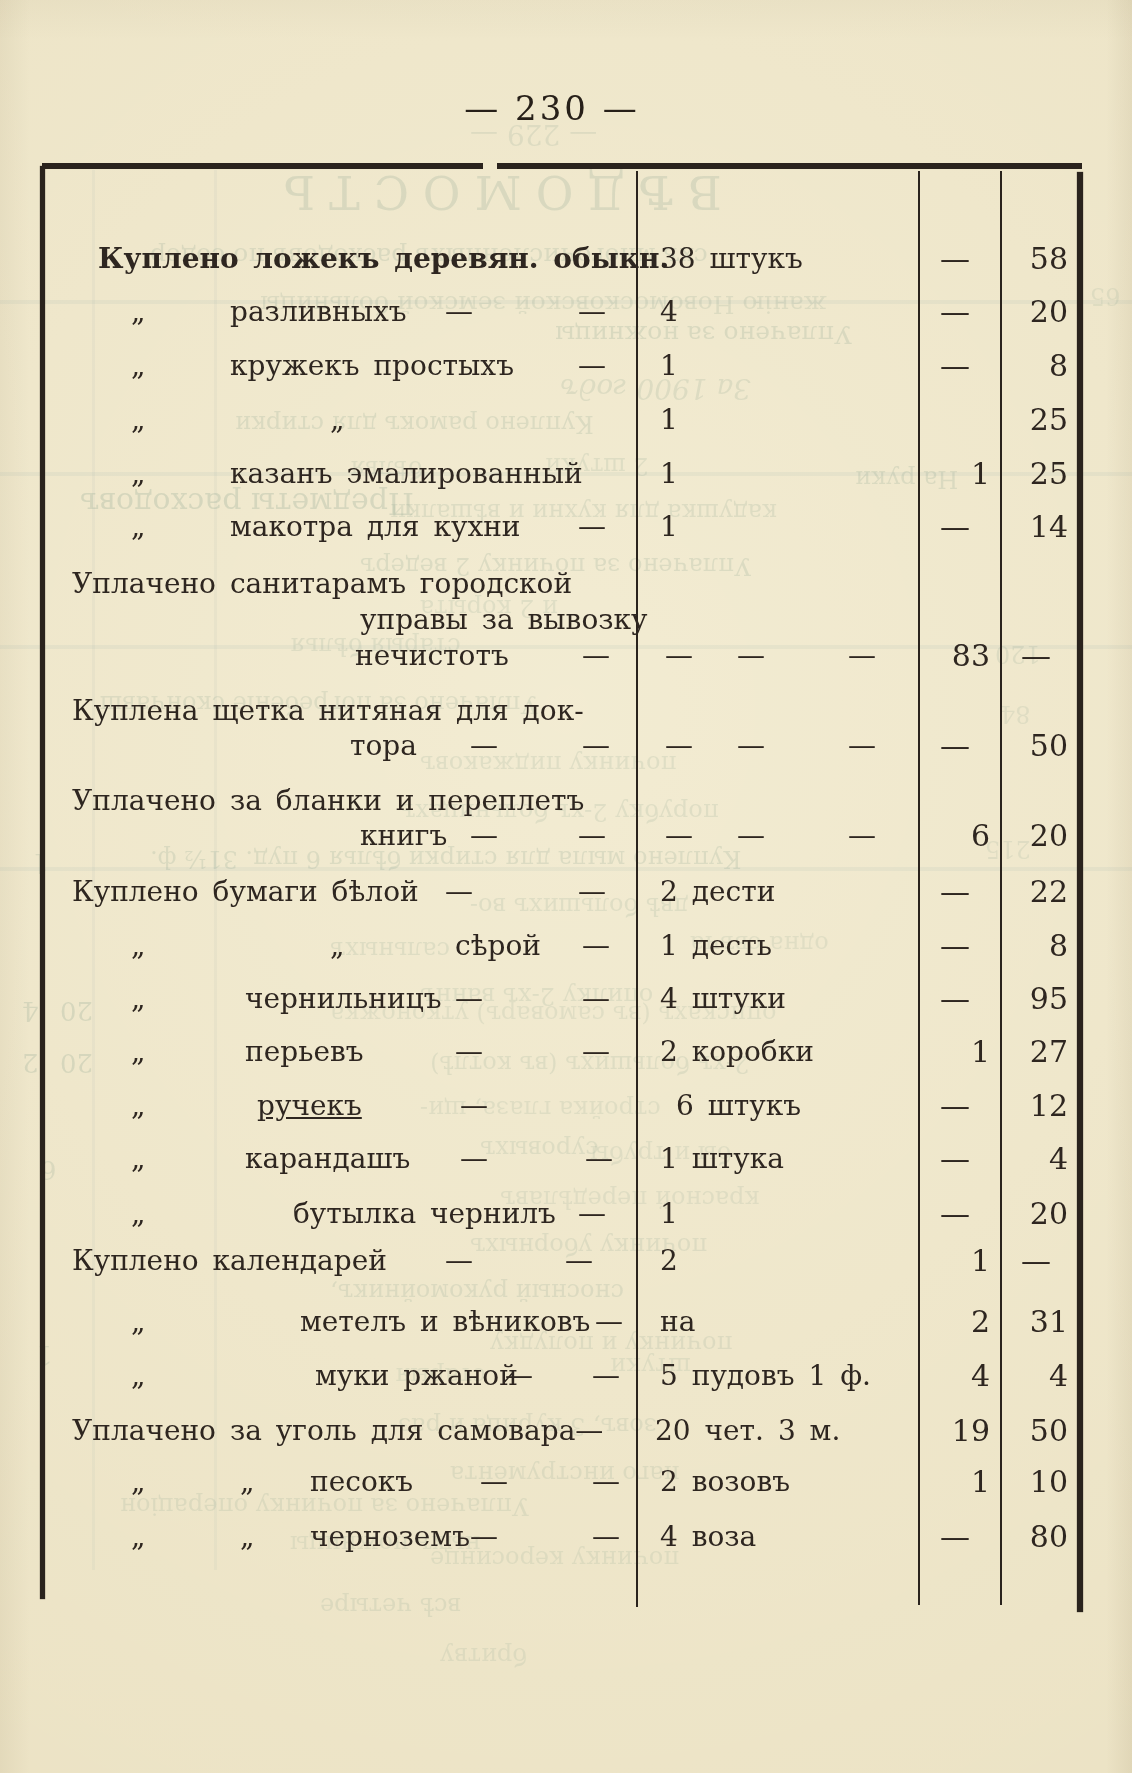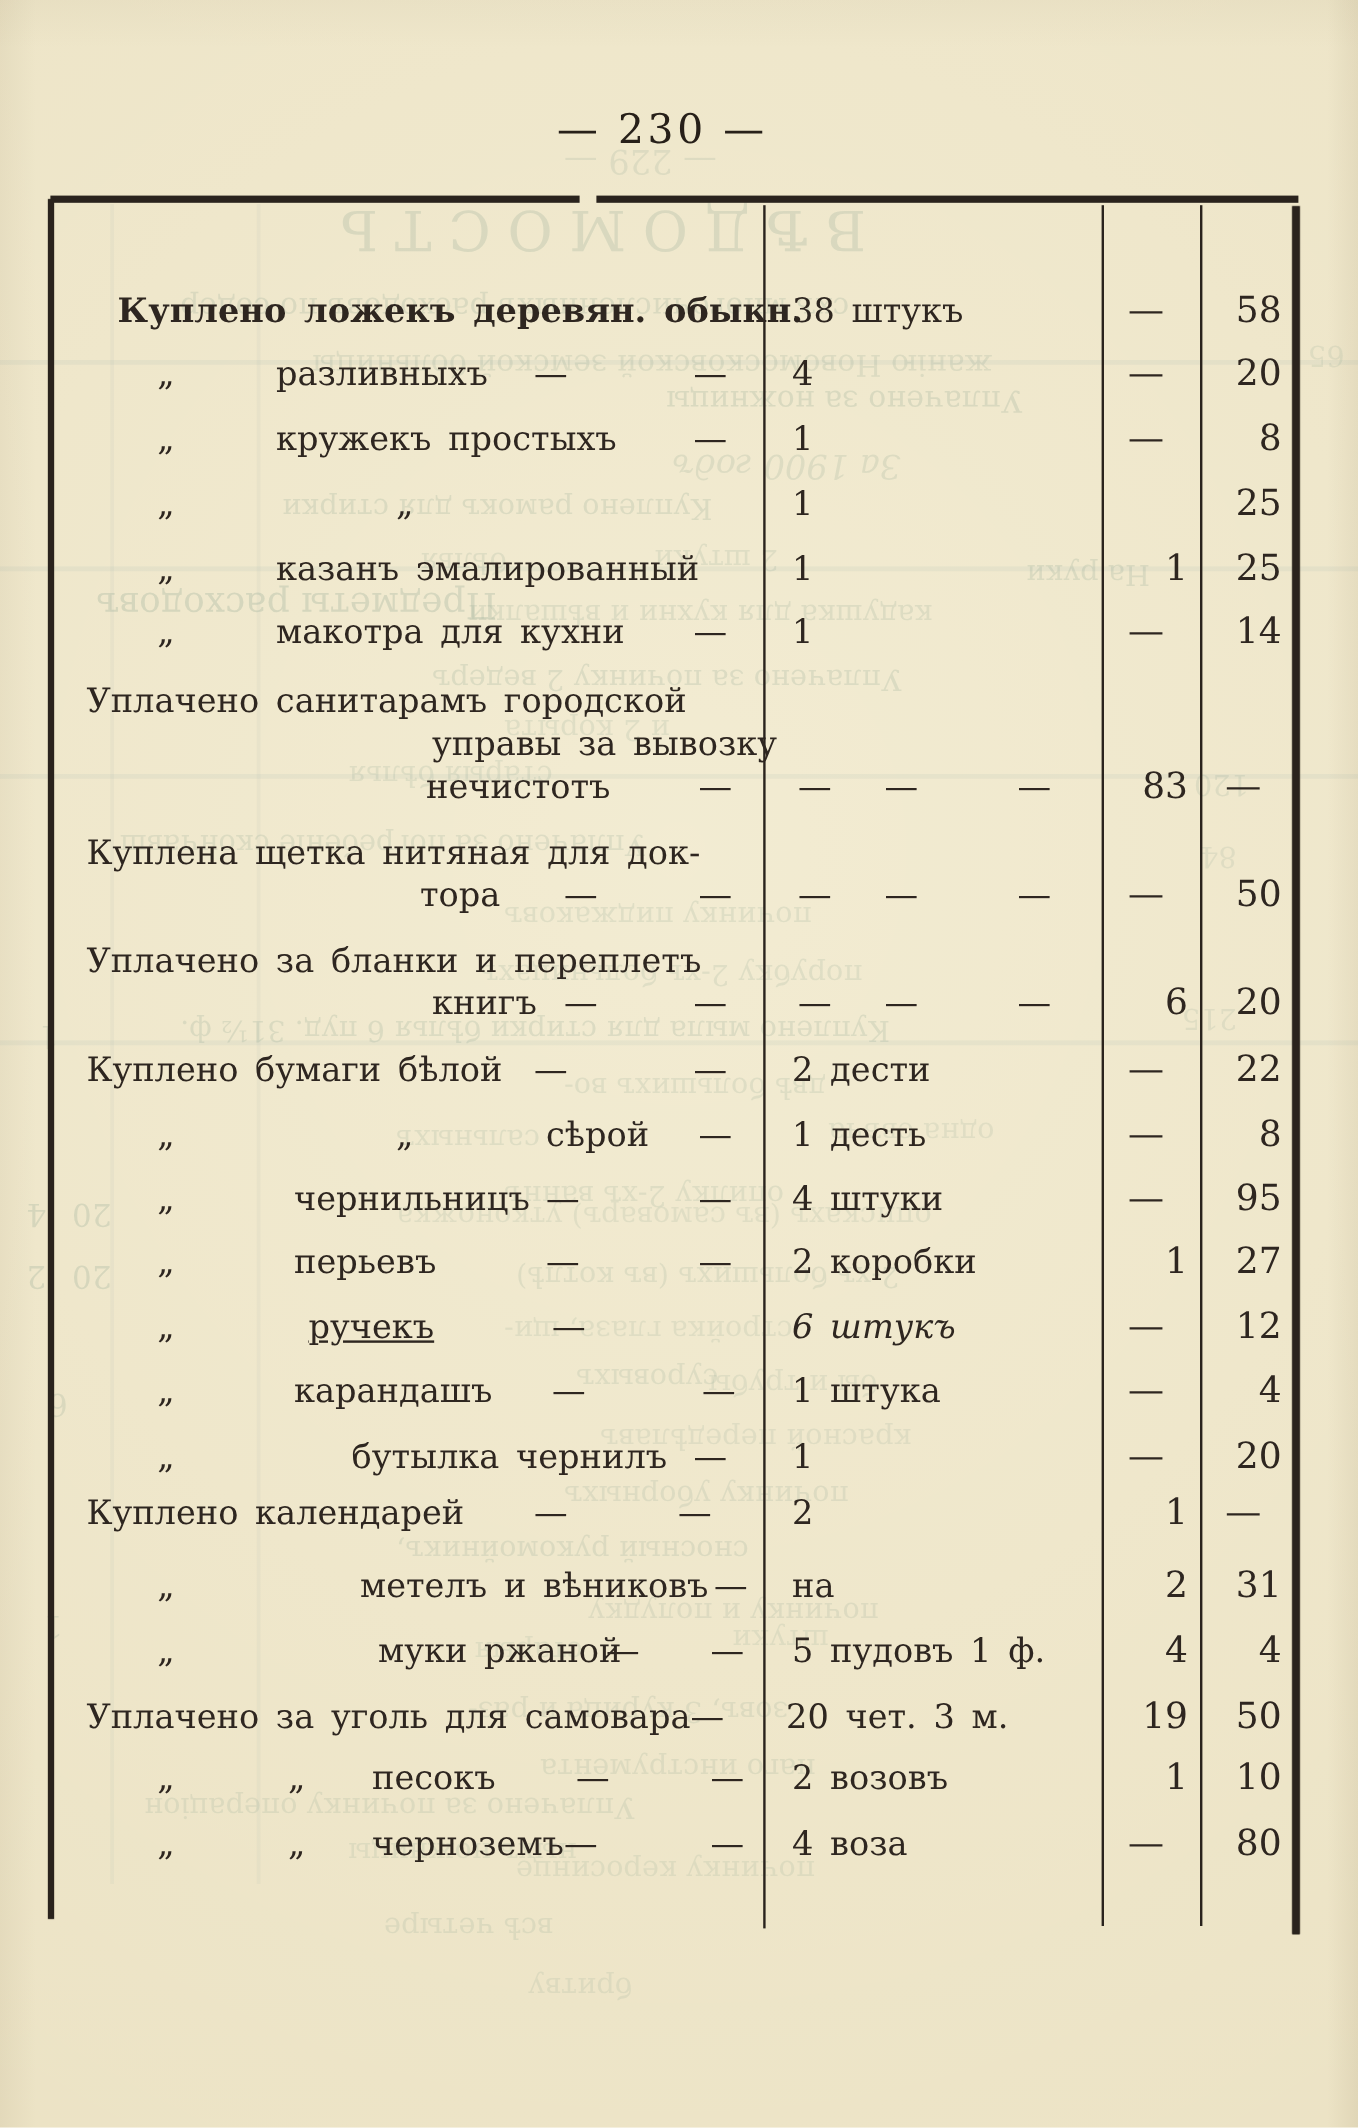--- a/index.html
+++ b/index.html
@@ -235,21 +235,21 @@
         <span class="seg" style="left: 455px;">—</span>
         <span class="seg" style="left: 582px;">—</span>
         <span class="seg num" style="left: 660px;">2 коробки</span>
         <div class="cell-rub">1</div>
         <div class="cell-kop">27</div>
       </div>
       <div class="row" style="top: 1089px;">
         <span class="seg" style="left: 131px;">„</span>
         <span class="seg" style="left: 257px; text-decoration: underline;">ручекъ</span>
         <span class="seg" style="left: 460px;">—</span>
-        <span class="seg num" style="left: 660px; font-style: italic;">6 штукъ</span>
+        <span class="seg num" style="left: 676px;">6 штукъ</span>
         <div class="cell-rub dash">—</div>
         <div class="cell-kop">12</div>
       </div>
       <div class="row" style="top: 1142px;">
         <span class="seg" style="left: 131px;">„</span>
         <span class="seg" style="left: 245px;">карандашъ</span>
         <span class="seg" style="left: 460px;">—</span>
         <span class="seg" style="left: 585px;">—</span>
         <span class="seg num" style="left: 660px;">1 штука</span>
         <div class="cell-rub dash">—</div>

